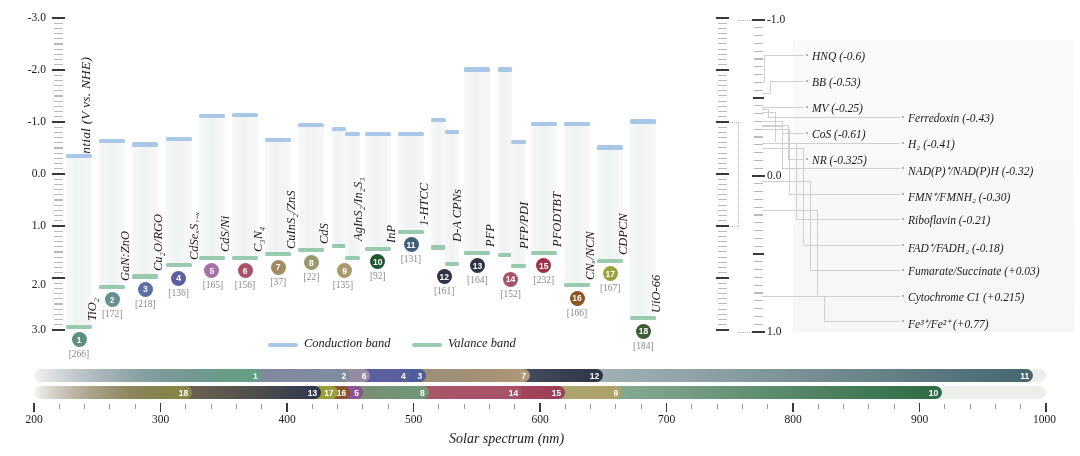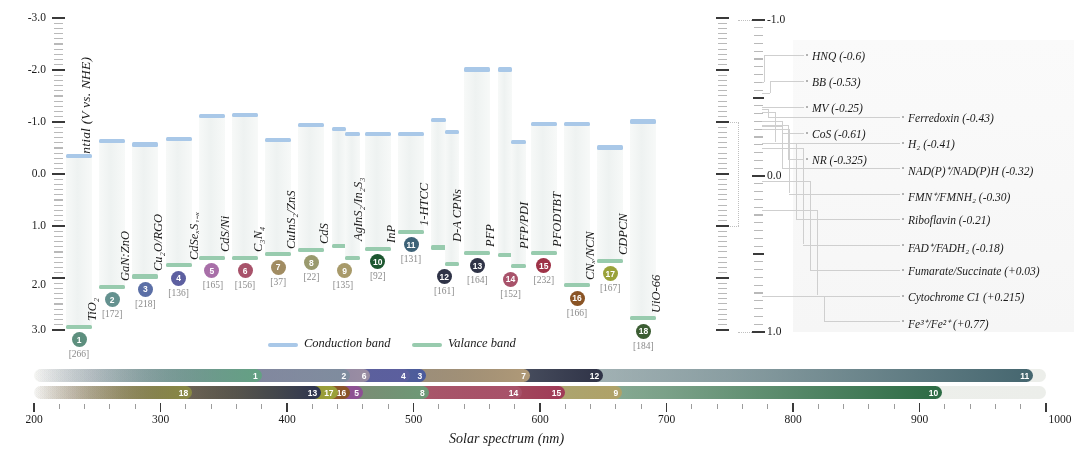--- a/index.html
+++ b/index.html
@@ -472,21 +472,21 @@
     <div class="sx-lbl" style="left:393.5px;top:413px;">500</div>
     <div class="sx-major" style="left:539.3px;top:403px;"></div>
     <div class="sx-lbl" style="left:520px;top:413px;">600</div>
     <div class="sx-major" style="left:665.8px;top:403px;"></div>
     <div class="sx-lbl" style="left:646.5px;top:413px;">700</div>
     <div class="sx-major" style="left:792.3px;top:403px;"></div>
     <div class="sx-lbl" style="left:773px;top:413px;">800</div>
     <div class="sx-major" style="left:918.8px;top:403px;"></div>
     <div class="sx-lbl" style="left:899.5px;top:413px;">900</div>
     <div class="sx-major" style="left:1045.3px;top:403px;"></div>
-    <div class="sx-lbl" style="left:1040px;top:413px;">1000</div>
+    <div class="sx-lbl" style="left:1016px;top:413px;text-align:right;">1000</div>
     <div class="sx-minor" style="left:58.8px;top:404px;"></div>
     <div class="sx-minor" style="left:84.1px;top:404px;"></div>
     <div class="sx-minor" style="left:109.39999999999999px;top:404px;"></div>
     <div class="sx-minor" style="left:134.7px;top:404px;"></div>
     <div class="sx-minor" style="left:185.29999999999998px;top:404px;"></div>
     <div class="sx-minor" style="left:210.6px;top:404px;"></div>
     <div class="sx-minor" style="left:235.9px;top:404px;"></div>
     <div class="sx-minor" style="left:261.20000000000005px;top:404px;"></div>
     <div class="sx-minor" style="left:311.8px;top:404px;"></div>
     <div class="sx-minor" style="left:337.09999999999997px;top:404px;"></div>

